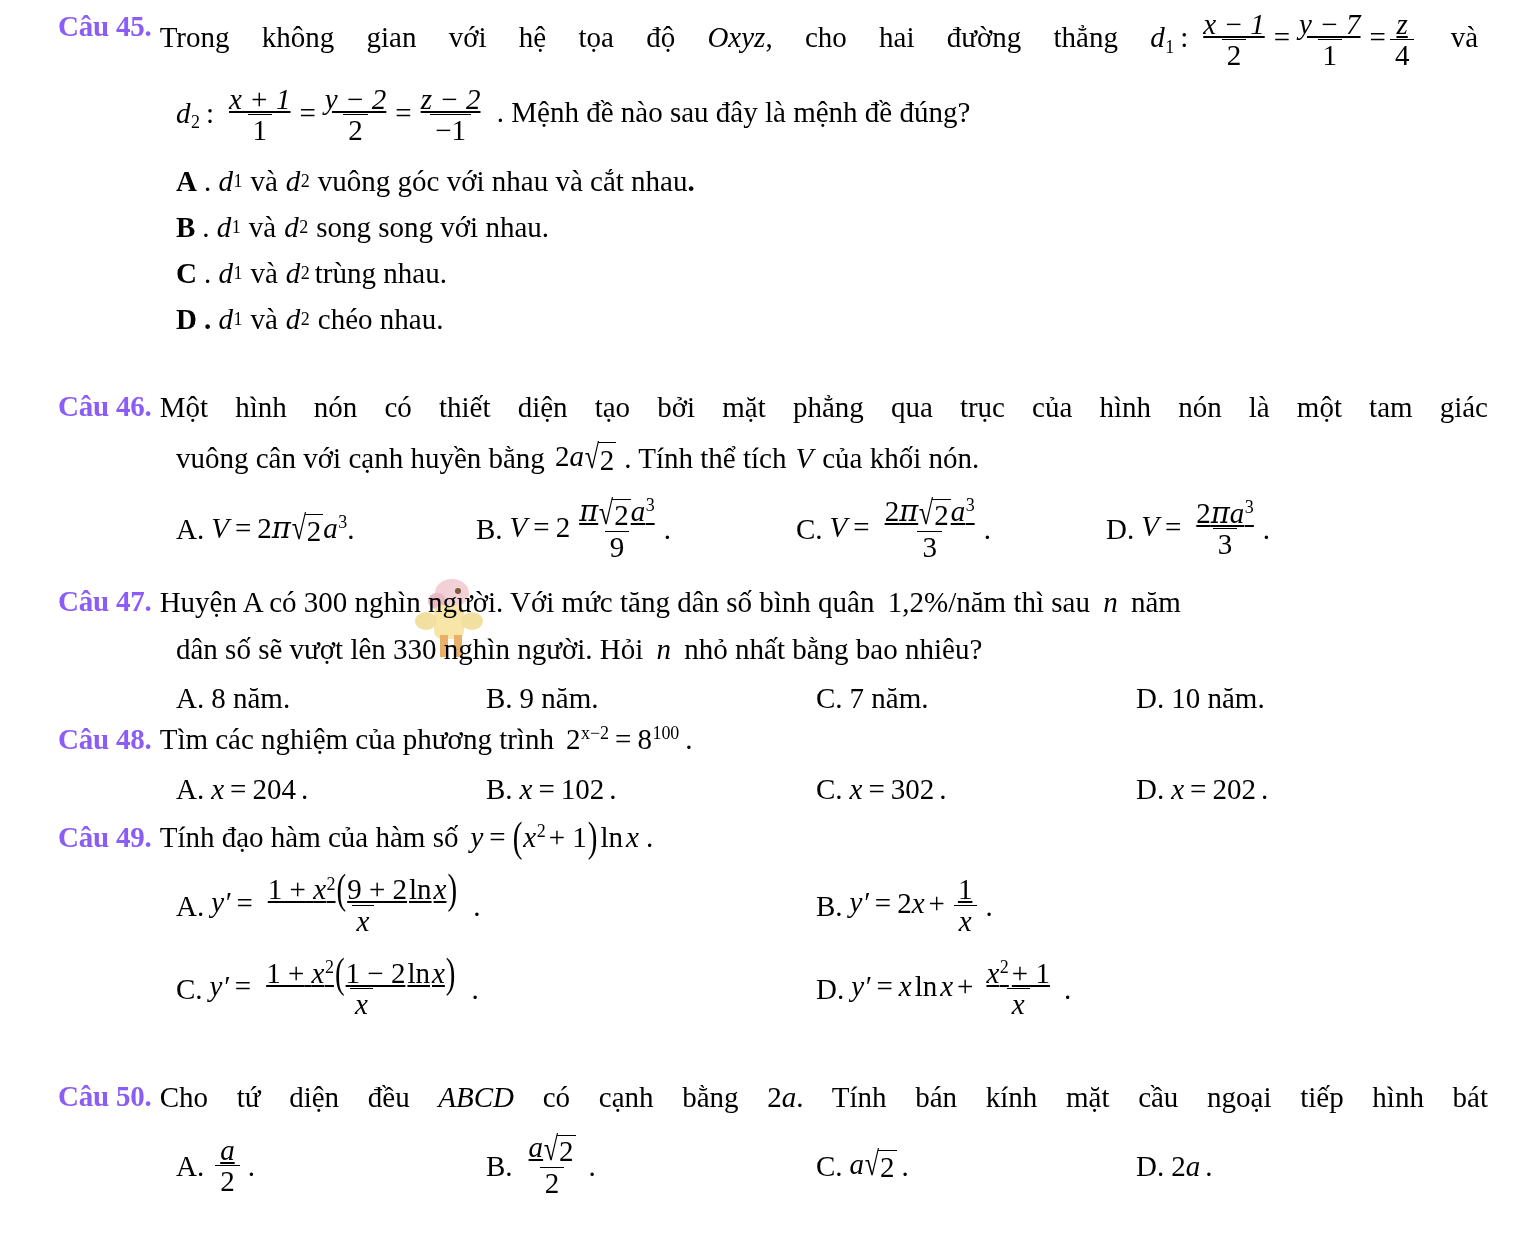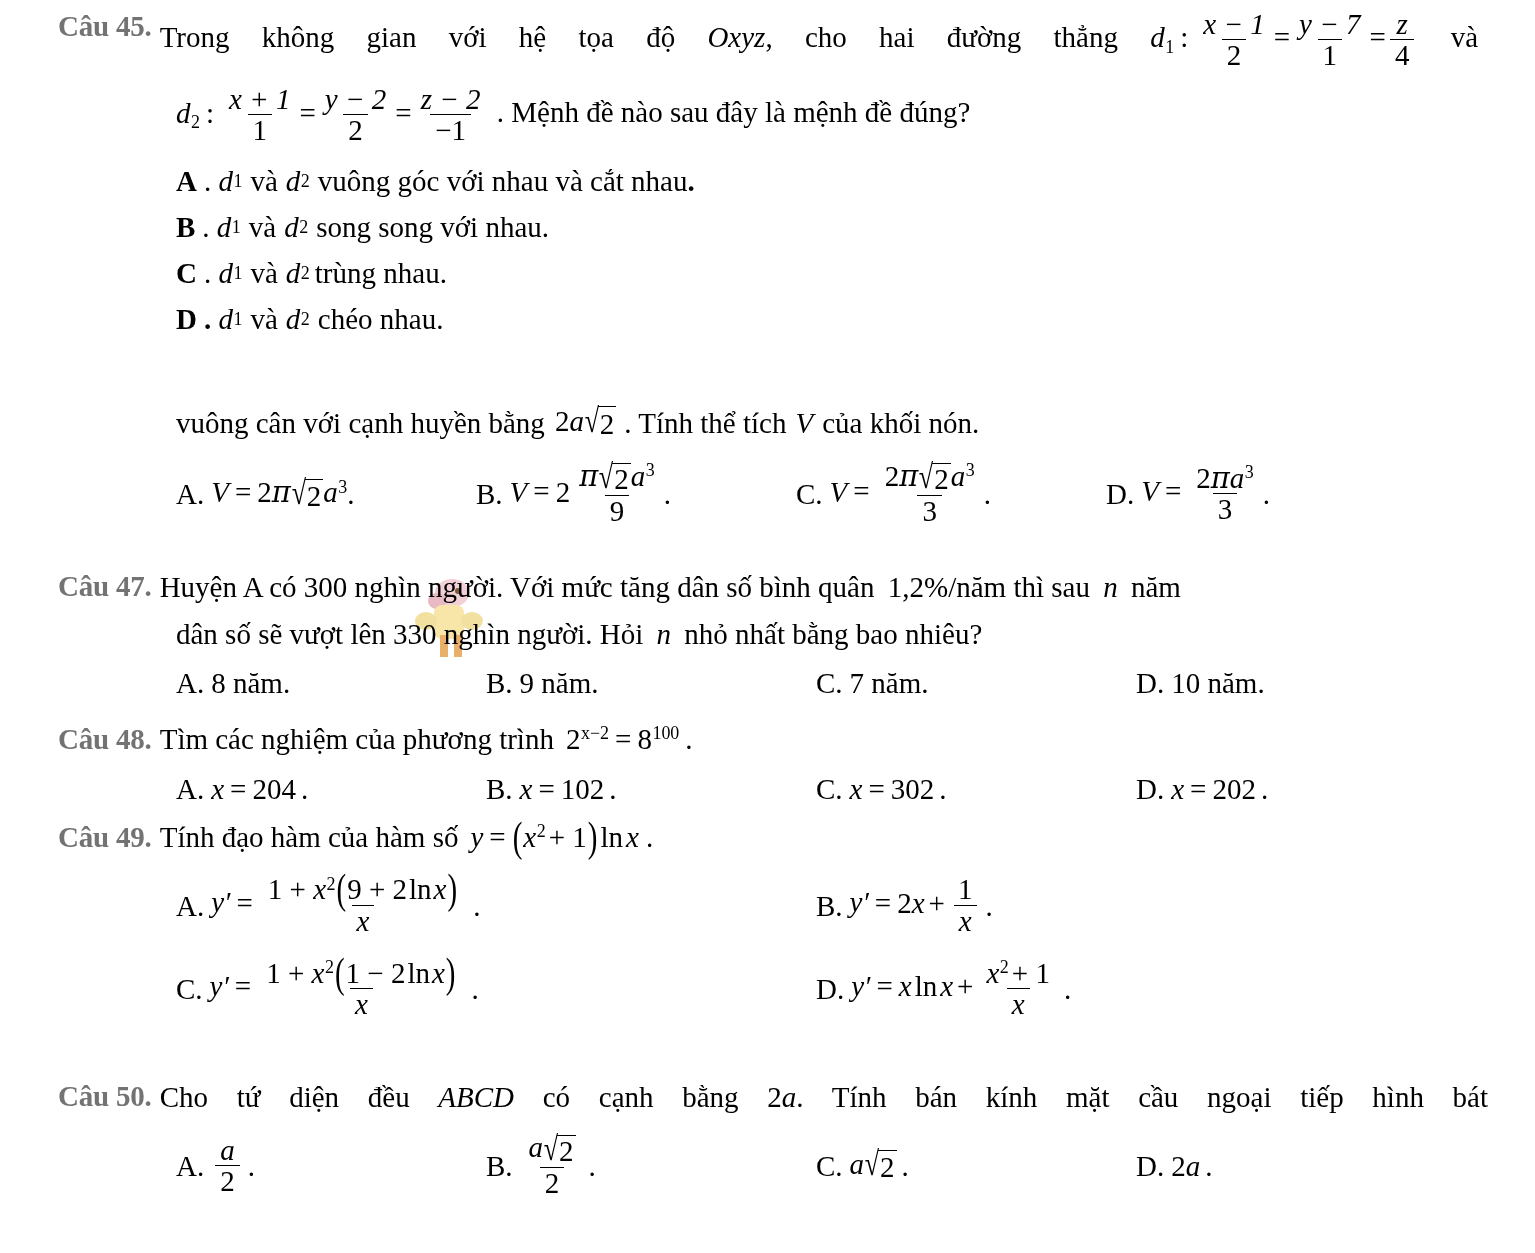--- a/index.html
+++ b/index.html
@@ -56,21 +56,21 @@
     position: relative;
     display: block;
   }
 
   .q-row {
     display: flex;
     align-items: flex-start;
   }
 
   .q-label {
-    color: #737373;
+    color: #8b5cf6;
     font-weight: bold;
     font-size: 29px;
     white-space: nowrap;
     flex: 0 0 auto;
     letter-spacing: -0.2px;
   }
 
   .q-body {
     font-size: 29px;
     line-height: 1.22;
@@ -108,21 +108,21 @@
   .frac {
     display: inline-flex;
     flex-direction: column;
     align-items: center;
     vertical-align: middle;
     margin: 0 4px;
     line-height: 1.04;
     position: relative;
     top: -1px;
   }
-  .frac > .num { padding: 0 5px; }
+  .frac > .num { padding: 0 5px; text-decoration: underline; }
   .frac > .den { padding: 0 5px; border-top: 1.6px solid #000; }
 
   .sub {
     font-size: 0.62em;
     vertical-align: -0.32em;
     font-style: normal;
     margin-left: 0.5px;
   }
   .sup {
     font-size: 0.62em;
@@ -259,20 +259,24 @@
       <span class="mi">d</span>
         <span class="sub">1</span>
       <span style="margin:0 8px;">và</span>
       <span class="mi">d</span>
         <span class="sub">2</span>
       <span style="margin-left:8px;">chéo nhau.</span>
     </div>
   </div>
 
   <div class="q-block" style="position:absolute;left:58px;top:390px;width:1430px;">
+    <div class="q-row">
+      <div class="q-label">Câu 46.</div>
+      <div class="q-body justify" style="margin-left:8px;width:1353px;">Một hình nón có thiết diện tạo bởi mặt phẳng qua trục của hình nón là một tam giác</div>
+    </div>
     <div class="q-body nojust" style="margin-left:118px;margin-top:14px;display:flex;align-items:center;">
       <span>vuông cân với cạnh huyền bằng</span>
       <span class="nb math" style="margin-left:10px;">
         <span class="mn">2</span><span class="mi">a</span><span class="sqrt">
             <span class="rad">√</span>
             <span class="rand mn">2</span>
           </span>
       </span>
       <span style="margin-left:8px;">. Tính thể tích</span>
       <span class="mi" style="margin-left:9px;">V</span>
@@ -326,21 +330,21 @@
           <span class="mi">V</span><span class="sp-l sp-r">=</span><span class="frac">
               <span class="num"><span class="mn">2</span><span class="mi">𝜋a</span><span class="sup">3</span></span>
               <span class="den mn">3</span>
             </span>
         </span>
         <span>.</span>
       </div>
     </div>
   </div>
 
-  <div class="q-block" style="position:absolute;left:58px;top:570px;width:1430px;">
+  <div class="q-block" style="position:absolute;left:58px;top:585px;width:1430px;">
     <div class="q-row">
       <div class="q-label">Câu 47.</div>
       <div class="q-body nojust" style="margin-left:8px;width:1350px;">
         <span>Huyện A có 300 nghìn người. Với mức tăng dân số bình quân</span>
         <span class="nb" style="margin-left:6px;"><span>1,2%</span><span>/năm thì sau</span></span>
         <span class="mi" style="margin-left:6px;">n</span>
         <span style="margin-left:6px;">năm</span>
       </div>
     </div>
     <div class="q-body nojust" style="margin-left:118px;margin-top:12px;">

